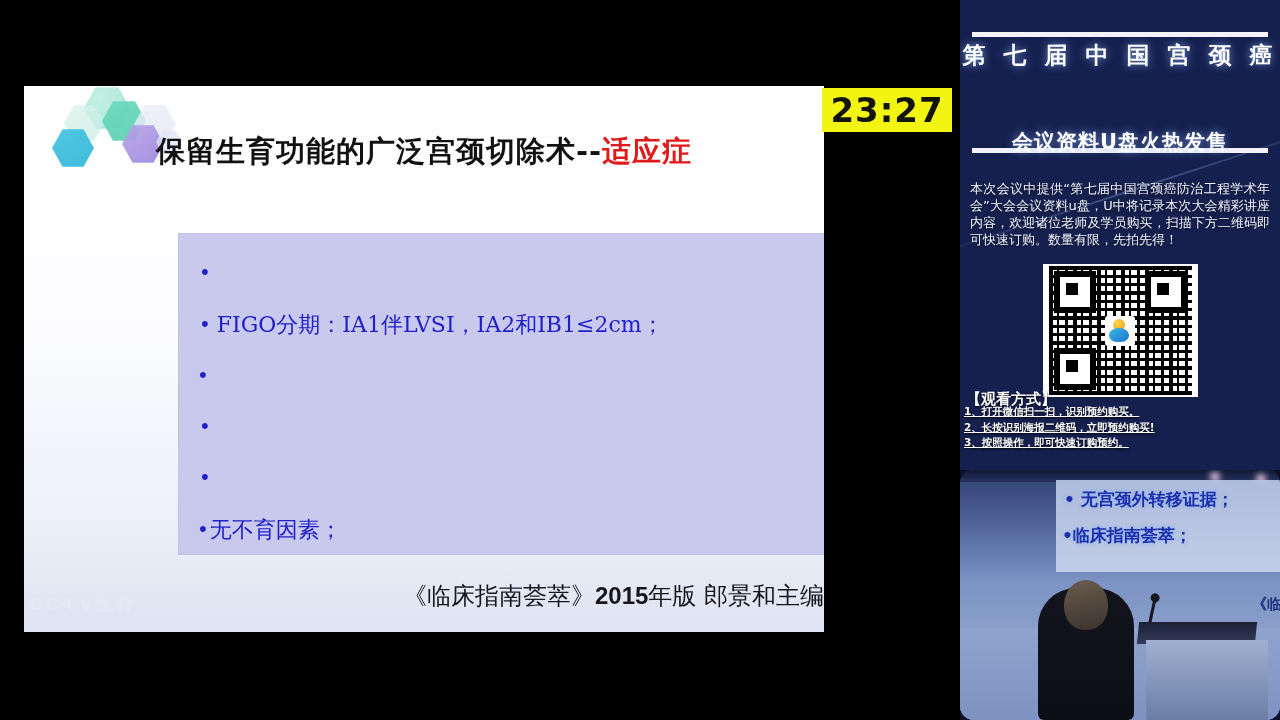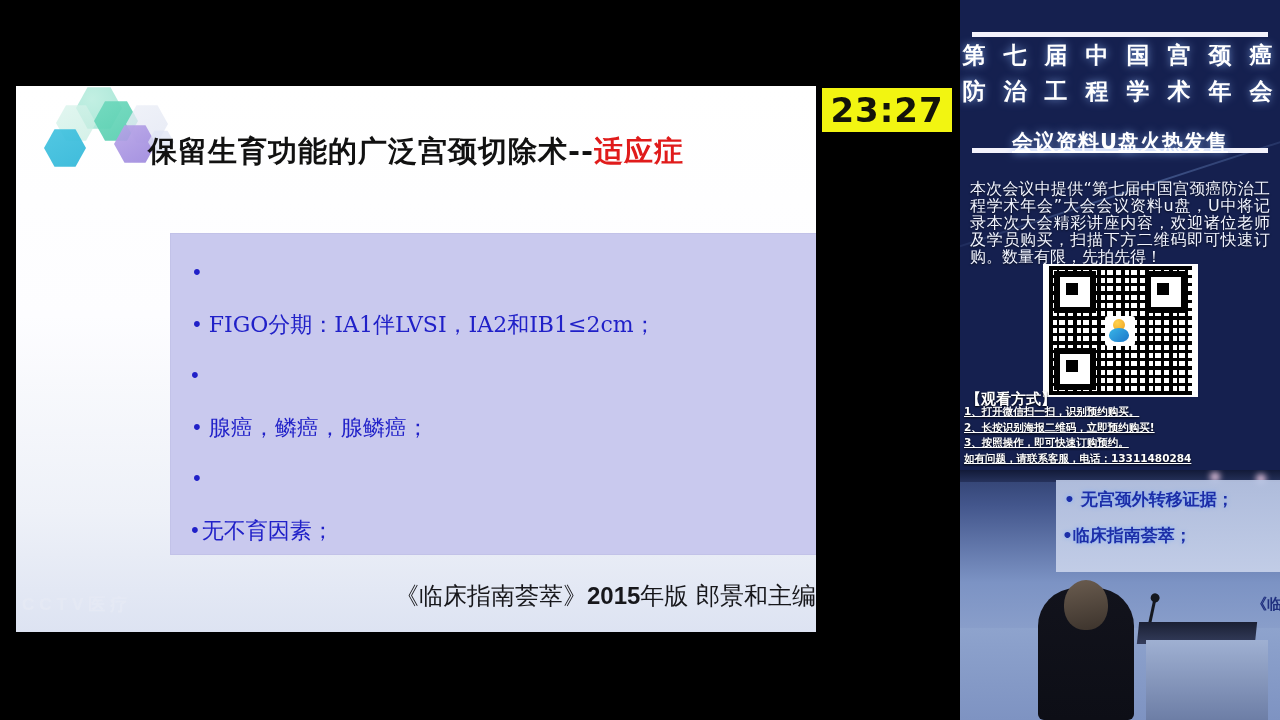--- a/index.html
+++ b/index.html
@@ -1,21 +1,21 @@
 <!DOCTYPE html>
 <html><head>
 <meta charset="utf-8">
 <style>
   html,body{margin:0;padding:0;background:#000;}
   body{width:1280px;height:720px;overflow:hidden;font-family:"Liberation Sans","DejaVu Sans",sans-serif;}
   .stage{position:relative;width:1280px;height:720px;background:#000;}
 
   
   .slide-region{position:absolute;left:0;top:0;width:960px;height:720px;background:#000;overflow:hidden;}
-  .slide{position:absolute;left:16px;top:86px;width:800px;height:546px;
+  .slide{position:absolute;left:24px;top:86px;width:800px;height:546px;
          background:linear-gradient(180deg,#ffffff 0%,#fdfdff 42%,#eef1f8 78%,#dde3f2 100%);
          overflow:hidden;}
 
   
   .hexdeco{position:absolute;left:14px;top:0px;width:150px;height:82px;}
   .hex{position:absolute;clip-path:polygon(25% 3%,75% 3%,100% 50%,75% 97%,25% 97%,0% 50%);opacity:.92;}
   .hx1{left:46px;top:0px;width:46px;height:44px;background:radial-gradient(circle at 35% 30%,#bdeee0,#9fe3d2);}
   .hx2{left:26px;top:18px;width:40px;height:38px;background:linear-gradient(150deg,#d9f4ec,#c6ece0);opacity:.75;}
   .hx3{left:64px;top:14px;width:44px;height:42px;background:linear-gradient(150deg,#6fd9bd,#54cdae);}
   .hx4{left:96px;top:18px;width:42px;height:40px;background:linear-gradient(150deg,#eceff7,#e2e6f3);opacity:.8;}
@@ -64,23 +64,23 @@
              background:linear-gradient(90deg,rgba(255,255,255,0),rgba(150,190,255,.35),rgba(255,255,255,0));
              transform:rotate(-18deg);}
   .rule{position:absolute;left:12px;width:296px;height:5px;background:#f3f2fb;}
   .r1{top:32px;} .r2{top:148px;}
   .ad-l1,.ad-l2{position:absolute;left:0;width:320px;text-align:center;color:#fff;
         font-family:"DejaVu Sans",sans-serif;font-weight:700;font-size:23px;letter-spacing:5px;
         text-shadow:0 0 9px rgba(150,190,255,.75);white-space:nowrap;}
   .ad-l1{top:40px;} .ad-l2{top:76px;}
   .ad-sub{position:absolute;left:0;top:128px;width:320px;text-align:center;color:#fff;
           font-family:"DejaVu Sans",sans-serif;font-weight:700;font-size:21px;letter-spacing:1px;
-          text-shadow:0 0 8px rgba(150,190,255,.7);white-space:nowrap;text-decoration:underline;}
+          text-shadow:0 0 8px rgba(150,190,255,.7);white-space:nowrap;}
   .ad-para{position:absolute;left:10px;top:180px;width:300px;color:#f2f5ff;
-           font-family:"DejaVu Sans",sans-serif;font-size:16px;line-height:17px;text-align:justify;
+           font-family:"DejaVu Sans",sans-serif;font-size:13px;line-height:17px;text-align:justify;
            text-shadow:0 1px 2px rgba(0,0,0,.65);}
 
   .qr-wrap{position:absolute;left:1043px;top:264px;width:155px;height:133px;background:#fff;padding:0;}
   .qr{position:absolute;left:1049px;top:266px;width:143px;height:129px;
       background-color:#fff;
       background-image:
         repeating-linear-gradient(90deg,#000 0 4px,#fff 4px 8px,#000 8px 10px,#fff 10px 16px,#000 16px 19px,#fff 19px 24px),
         repeating-linear-gradient(0deg,#000 0 4px,#fff 4px 9px,#000 9px 12px,#fff 12px 17px,#000 17px 20px,#fff 20px 25px);
       background-blend-mode:multiply;}
   .qr .fp{position:absolute;width:30px;height:30px;border:6px solid #000;background:#fff;}
@@ -95,21 +95,21 @@
   .howto-title{position:absolute;left:966px;top:390px;color:#fff;font-family:"DejaVu Sans",sans-serif;
                font-size:15px;font-weight:700;text-shadow:0 1px 2px #000;}
   .howto{position:absolute;left:964px;top:404px;width:310px;color:#ffffff;
          font-family:"DejaVu Sans",sans-serif;font-size:10.5px;line-height:15.5px;font-weight:700;
          text-shadow:0 1px 2px #000;}
   .howto div{white-space:nowrap;text-decoration:underline;}
   .howto .plain{font-weight:700;}
 
   
   .cam{position:absolute;left:0;top:470px;width:320px;height:250px;overflow:hidden;
-       background:linear-gradient(180deg,#2f3f6e 0%,#43568c 14%,#7c93c4 45%,#8fa3cd 72%,#7e93c2 100%);}
+       background:linear-gradient(180deg,#2f3f6e 0%,#43568c 14%,#7c93c4 45%,#8fa3cd 72%,#7e93c2 100%);border-radius:14px;}
   .cam-top{position:absolute;left:0;top:0;width:320px;height:12px;
            background:linear-gradient(180deg,#121a38,#26325c);}
   .cam-screen{position:absolute;left:96px;top:10px;width:240px;height:92px;
               background:linear-gradient(180deg,#b9c6e4,#c8d2ea);opacity:.92;}
   .cam-t1,.cam-t2{position:absolute;color:#1c2ea8;font-family:"DejaVu Serif",serif;font-weight:700;
                   white-space:nowrap;text-shadow:0 0 4px rgba(120,170,255,.8);}
   .cam-t1{left:104px;top:18px;font-size:17px;}
   .cam-t2{left:102px;top:54px;font-size:17px;}
   .cam-cite{position:absolute;left:292px;top:125px;color:#20307f;font-family:"DejaVu Serif",serif;
             font-size:15px;font-weight:700;}
@@ -156,21 +156,20 @@
           </div>
           <div class="bline">
             <span class="dot">•</span>
             <span>FIGO分期：IA1伴LVSI，IA2和IB1≤2cm；</span>
           </div>
           <div class="bline tight">
             <span class="dot">•</span>
           </div>
           <div class="bline">
             <span class="dot">•</span>
-            <span>腺癌，鳞癌，腺鳞癌；</span>
           </div>
           <div class="bline">
             <span class="dot">•</span>
           </div>
           <div class="bline tight">
             <span class="dot">•</span>
             <span>无不育因素；</span>
           </div>
         </div>
       </div>
@@ -183,21 +182,20 @@
     </div>
 
     <div class="timer">23:27</div>
   </div>
 
   <div class="side">
 
     <div class="ad">
       <div class="rule r1"></div>
       <div class="ad-l1">第 七 届 中 国 宫 颈 癌</div>
-      <div class="ad-l2">防 治 工 程 学 术 年 会</div>
       <div class="rule r2"></div>
       <div class="ad-sub">会议资料U盘火热发售</div>
       <div class="ad-para">本次会议中提供“第七届中国宫颈癌防治工程学术年会”大会会议资料u盘，U中将记录本次大会精彩讲座内容，欢迎诸位老师及学员购买，扫描下方二维码即可快速订购。数量有限，先拍先得！</div>
     </div>
 
     <div class="cam">
       <div class="cam-top"></div>
       <div class="spot" style="left:250px;top:2px;"></div>
       <div class="spot" style="left:296px;top:4px;"></div>
       <div class="cam-screen"></div>
@@ -219,16 +217,15 @@
     <div class="fp fp2"></div>
     <div class="fp fp3"></div>
     <div class="logo"></div>
   </div>
 
   <div class="howto-title">【观看方式】</div>
   <div class="howto">
     <div>1、打开微信扫一扫，识别预约购买。</div>
     <div>2、长按识别海报二维码，立即预约购买!</div>
     <div>3、按照操作，即可快速订购预约。</div>
-    <div class="plain">如有问题，请联系客服，电话：13311480284</div>
   </div>
 
 </div>
 
 </body></html>

